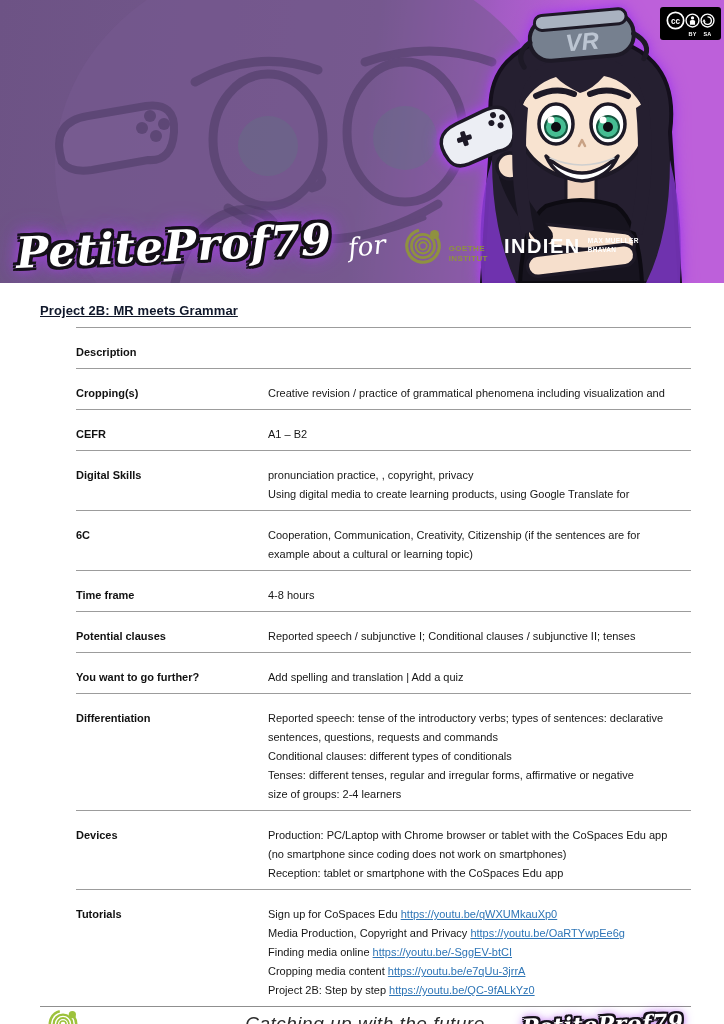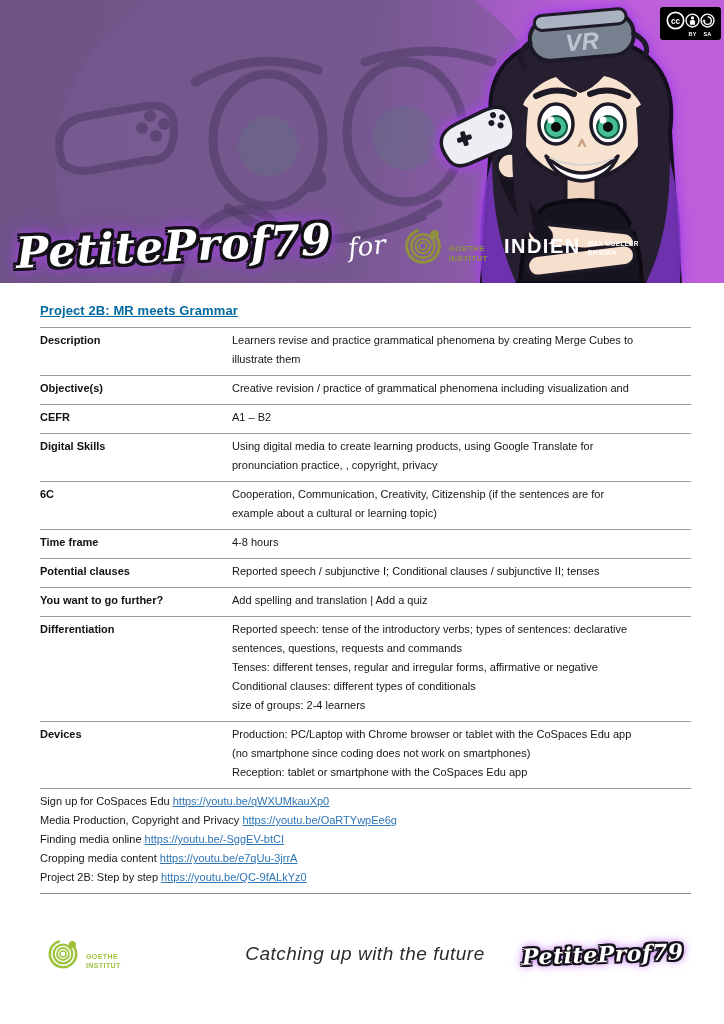--- a/index.html
+++ b/index.html
@@ -34,29 +34,29 @@
     text-shadow:
       3px 3px 0 #141018, -3px 3px 0 #141018, 3px -3px 0 #141018, -3px -3px 0 #141018,
       0 3px 0 #141018, 0 -3px 0 #141018, 3px 0 0 #141018, -3px 0 0 #141018,
       0 0 10px var(--glow), 0 0 16px var(--glow), 0 0 24px var(--glow);
     white-space: nowrap;
   }
   .for-text { font-family: "DejaVu Serif", serif; font-style: italic; font-size: 26px; color: #fff; transform: rotate(-6deg); }
   .goethe { display: flex; align-items: center; gap: 5px; color: var(--goethe_header); }
   .gmark { width: 42px; height: 42px; }
   .goethe-text { font-size: 8px; font-weight: bold; letter-spacing: .4px; line-height: 1.25; margin-top: 16px; }
-  .indien { display: flex; align-items: flex-end; gap: 7px; color: #fff; }
+  .indien { display: flex; align-items: center; gap: 7px; color: #fff; }
   .indien-name { font-size: 20px; font-weight: bold; letter-spacing: 1.5px; }
   .indien-sub { font-size: 6.5px; font-weight: bold; line-height: 1.35; letter-spacing: .3px; }
 
   
   .doc { padding: 20px 33px 0 40px; }
-  .doc-title { font-size: 13px; font-weight: bold; color: #0369a1; text-decoration: underline; letter-spacing: .1px; }
+  .doc-title { font-size: 13px; font-weight: bold; color: #0f172a; text-decoration: underline; letter-spacing: .1px; }
   .info-table { margin-top: 9px; border-bottom: 1.5px solid #8f8f8f; }
-  .trow { display: grid; grid-template-columns: 192px 1fr; border-top: 1px solid #9c9c9c; padding: 3px 0 6px; overflow: hidden; }
+  .trow { display: grid; grid-template-columns: 192px 1fr; border-top: 1px solid #9c9c9c; padding: 15px 0 6px; overflow: hidden; margin-left: 36px; }
   .tlabel { font-weight: bold; font-size: 11px; line-height: 19px; color: #111; }
   .tline { font-size: 11px; line-height: 19px; color: #161616; white-space: nowrap; }
   .link { color: var(--link); cursor: pointer; }
 
   
   .footer { flex: 1; display: grid; grid-template-columns: 1fr auto 1fr; align-items: center; padding: 0 40px 10px 46px; }
   .goethe-footer { color: var(--goethe_footer); display: flex; align-items: center; gap: 6px; justify-self: start; }
   .gmark-sm { width: 34px; height: 34px; }
   .goethe-footer .goethe-text { font-size: 7px; }
   .tagline { font-family: Liberation Sans, sans-serif; font-style: italic; font-size: 19px; color: #2d2d2d; justify-self: center; letter-spacing: .5px; }
@@ -207,42 +207,38 @@
         </span>
       </div>
     </div>
   </header>
 
   <main class="doc">
     <h1 class="doc-title">Project 2B: MR meets Grammar</h1>
     <div class="info-table">
         <div class="trow">
           <div class="tlabel">Description</div>
-          <div class="tcontent">
-            <div class="tline"><span>Learners revise and practice grammatical phenomena by creating Merge Cubes to</span></div>
-            <div class="tline"><span>illustrate them</span></div>
-          </div>
-        </div>
-        <div class="trow">
-          <div class="tlabel">Objective(s)</div>
+        </div>
+        <div class="trow">
+          <div class="tlabel">Cropping(s)</div>
           <div class="tcontent">
             <div class="tline"><span>Creative revision / practice of grammatical phenomena including visualization and</span></div>
           </div>
         </div>
         <div class="trow">
           <div class="tlabel">CEFR</div>
           <div class="tcontent">
             <div class="tline"><span>A1 – B2</span></div>
           </div>
         </div>
         <div class="trow">
           <div class="tlabel">Digital Skills</div>
           <div class="tcontent">
+            <div class="tline"><span>pronunciation practice, , copyright, privacy</span></div>
             <div class="tline"><span>Using digital media to create learning products, using Google Translate for</span></div>
-            <div class="tline"><span>pronunciation practice, , copyright, privacy</span></div>
           </div>
         </div>
         <div class="trow">
           <div class="tlabel">6C</div>
           <div class="tcontent">
             <div class="tline"><span>Cooperation, Communication, Creativity, Citizenship (if the sentences are for</span></div>
             <div class="tline"><span>example about a cultural or learning topic)</span></div>
           </div>
         </div>
         <div class="trow">
@@ -261,34 +257,35 @@
           <div class="tlabel">You want to go further?</div>
           <div class="tcontent">
             <div class="tline"><span>Add spelling and translation | Add a quiz</span></div>
           </div>
         </div>
         <div class="trow">
           <div class="tlabel">Differentiation</div>
           <div class="tcontent">
             <div class="tline"><span>Reported speech: tense of the introductory verbs; types of sentences: declarative</span></div>
             <div class="tline"><span>sentences, questions, requests and commands</span></div>
+            <div class="tline"><span>Conditional clauses: different types of conditionals</span></div>
             <div class="tline"><span>Tenses: different tenses, regular and irregular forms, affirmative or negative</span></div>
-            <div class="tline"><span>Conditional clauses: different types of conditionals</span></div>
             <div class="tline"><span>size of groups: 2-4 learners</span></div>
           </div>
         </div>
         <div class="trow">
           <div class="tlabel">Devices</div>
           <div class="tcontent">
             <div class="tline"><span>Production: PC/Laptop with Chrome browser or tablet with the CoSpaces Edu app</span></div>
             <div class="tline"><span>(no smartphone since coding does not work on smartphones)</span></div>
             <div class="tline"><span>Reception: tablet or smartphone with the CoSpaces Edu app</span></div>
           </div>
         </div>
         <div class="trow">
+          <div class="tlabel">Tutorials</div>
           <div class="tcontent">
             <div class="tline"><span>Sign up for CoSpaces Edu </span><a class="link" href="#">https://youtu.be/qWXUMkauXp0</a></div>
             <div class="tline"><span>Media Production, Copyright and Privacy </span><a class="link" href="#">https://youtu.be/OaRTYwpEe6g</a></div>
             <div class="tline"><span>Finding media online </span><a class="link" href="#">https://youtu.be/-SggEV-btCI</a></div>
             <div class="tline"><span>Cropping media content </span><a class="link" href="#">https://youtu.be/e7qUu-3jrrA</a></div>
             <div class="tline"><span>Project 2B: Step by step </span><a class="link" href="#">https://youtu.be/QC-9fALkYz0</a></div>
           </div>
         </div>
       </div>
   </main>

